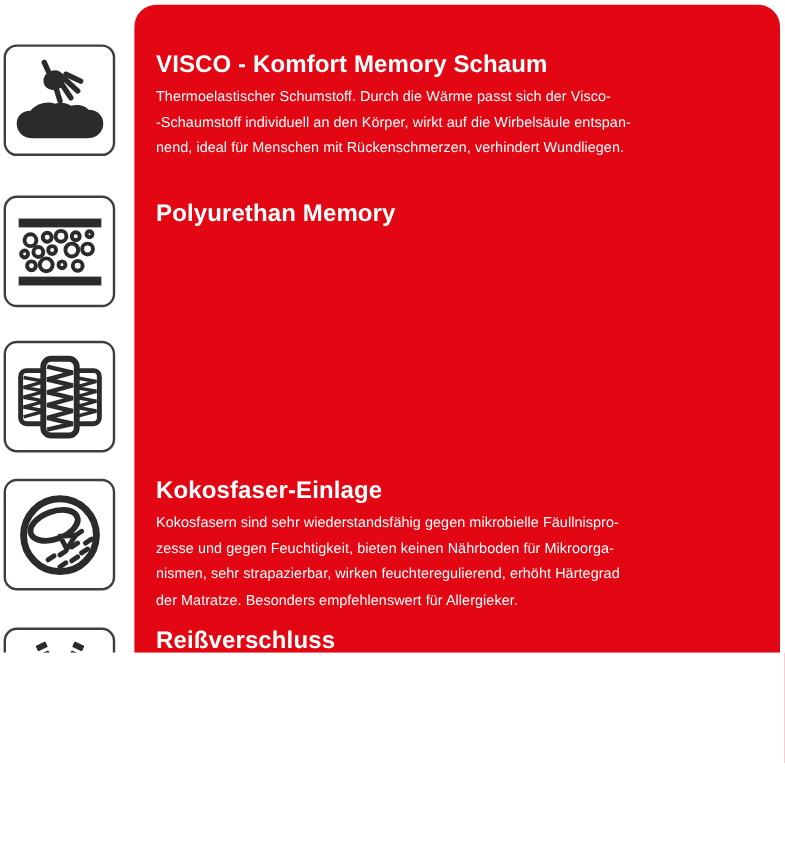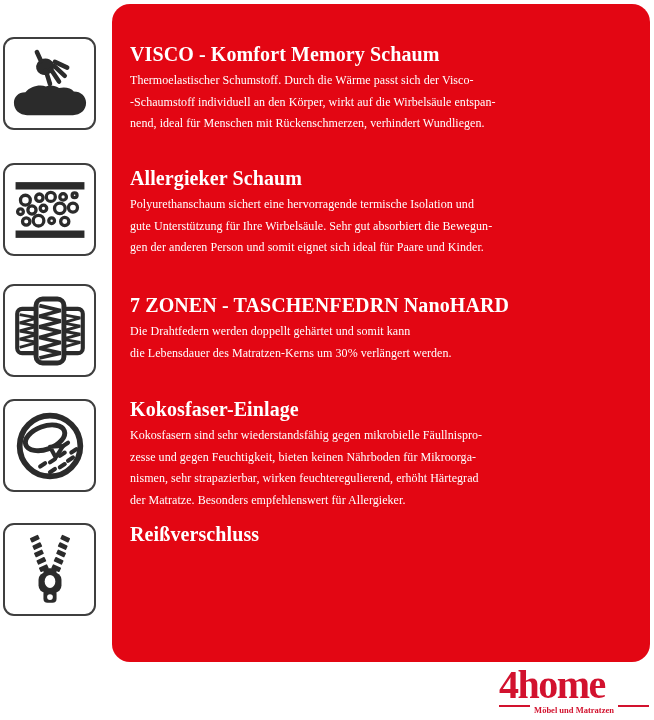--- a/index.html
+++ b/index.html
@@ -1,18 +1,18 @@
 <!DOCTYPE html>
 <html><head>
 <meta charset="utf-8">
 <style>
   html,body{margin:0;padding:0;background:#ffffff;}
   .canvas{
-    position:relative;width:654px;height:720px;background:#ffffff;
-    font-family:Liberation Serif, serif;overflow:hidden;
+    position:relative;width:654px;height:544px;background:#ffffff;
+    font-family:Liberation Sans, sans-serif;overflow:hidden;
   }
   
   .panel{
     position:absolute;left:112px;top:4px;width:538px;height:658px;
     background:#e30613;border-radius:18px;
   }
   
   .icon-box{
     position:absolute;left:3px;width:93px;height:93px;
     background:#ffffff;border:2px solid #3f3f3f;border-radius:11px;
@@ -137,31 +137,23 @@
   </div>
 
   <section class="sec s1">
     <h2>VISCO - Komfort Memory Schaum</h2>
     <p>Thermoelastischer Schumstoff. Durch die Wärme passt sich der Visco-
 -Schaumstoff individuell an den Körper, wirkt auf die Wirbelsäule entspan-
 nend, ideal für Menschen mit Rückenschmerzen, verhindert Wundliegen.</p>
   </section>
 
   <section class="sec s2">
-    <h2>Allergieker Schaum</h2>
-    <p>Polyurethanschaum sichert eine hervorragende termische Isolation und
-gute Unterstützung für Ihre Wirbelsäule. Sehr gut absorbiert die Bewegun-
-gen der anderen Person und somit eignet sich ideal für Paare und Kinder.</p>
+    <h2>Polyurethan Memory</h2>
   </section>
 
-  <section class="sec s3">
-    <h2>7 ZONEN - TASCHENFEDRN NanoHARD</h2>
-    <p>Die Drahtfedern werden doppellt gehärtet und somit kann
-die Lebensdauer des Matratzen-Kerns um 30% verlängert werden.</p>
-  </section>
 
   <section class="sec s4">
     <h2>Kokosfaser-Einlage</h2>
     <p>Kokosfasern sind sehr wiederstandsfähig gegen mikrobielle Fäullnispro-
 zesse und gegen Feuchtigkeit, bieten keinen Nährboden für Mikroorga-
 nismen, sehr strapazierbar, wirken feuchteregulierend, erhöht Härtegrad
 der Matratze. Besonders empfehlenswert für Allergieker.</p>
   </section>
 
   <section class="sec s5">

